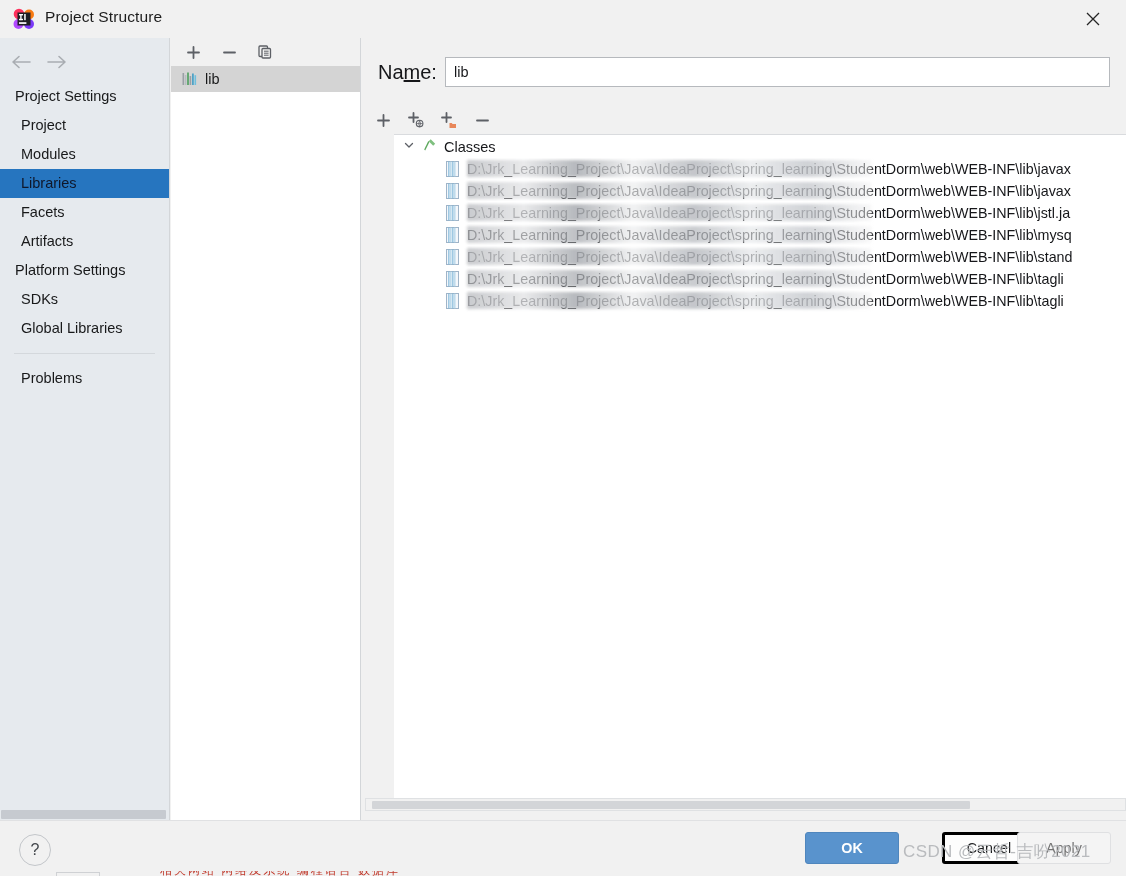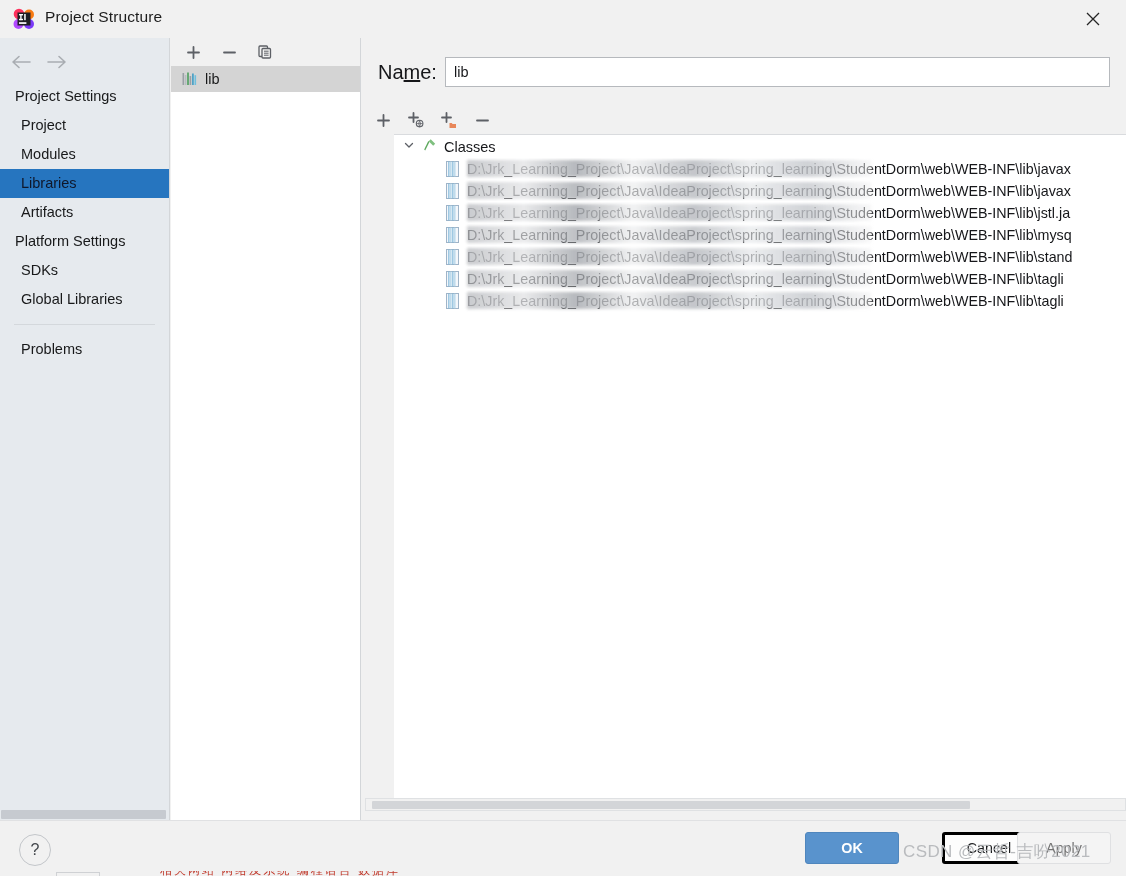--- a/index.html
+++ b/index.html
@@ -306,20 +306,21 @@
           <path d="M2 7 H19 M13 1.5 L19 7 L13 12.5" stroke="#a9adb2" stroke-width="1.6" fill="none" stroke-linecap="round" stroke-linejoin="round"></path>
         </svg>
       </span>
     </div>
 
     <div class="side-list">
       <div class="side-group">Project Settings</div>
       <div class="side-item">Project</div>
       <div class="side-item">Modules</div>
       <div class="side-item selected">Libraries</div>
+      <div class="side-item">Facets</div>
       <div class="side-item">Artifacts</div>
       <div class="side-group">Platform Settings</div>
       <div class="side-item">SDKs</div>
       <div class="side-item">Global Libraries</div>
       <div class="side-sep"></div>
       <div class="side-item">Problems</div>
     </div>
 
     <div class="side-scroll">
       <div class="side-scroll-thumb"></div>

